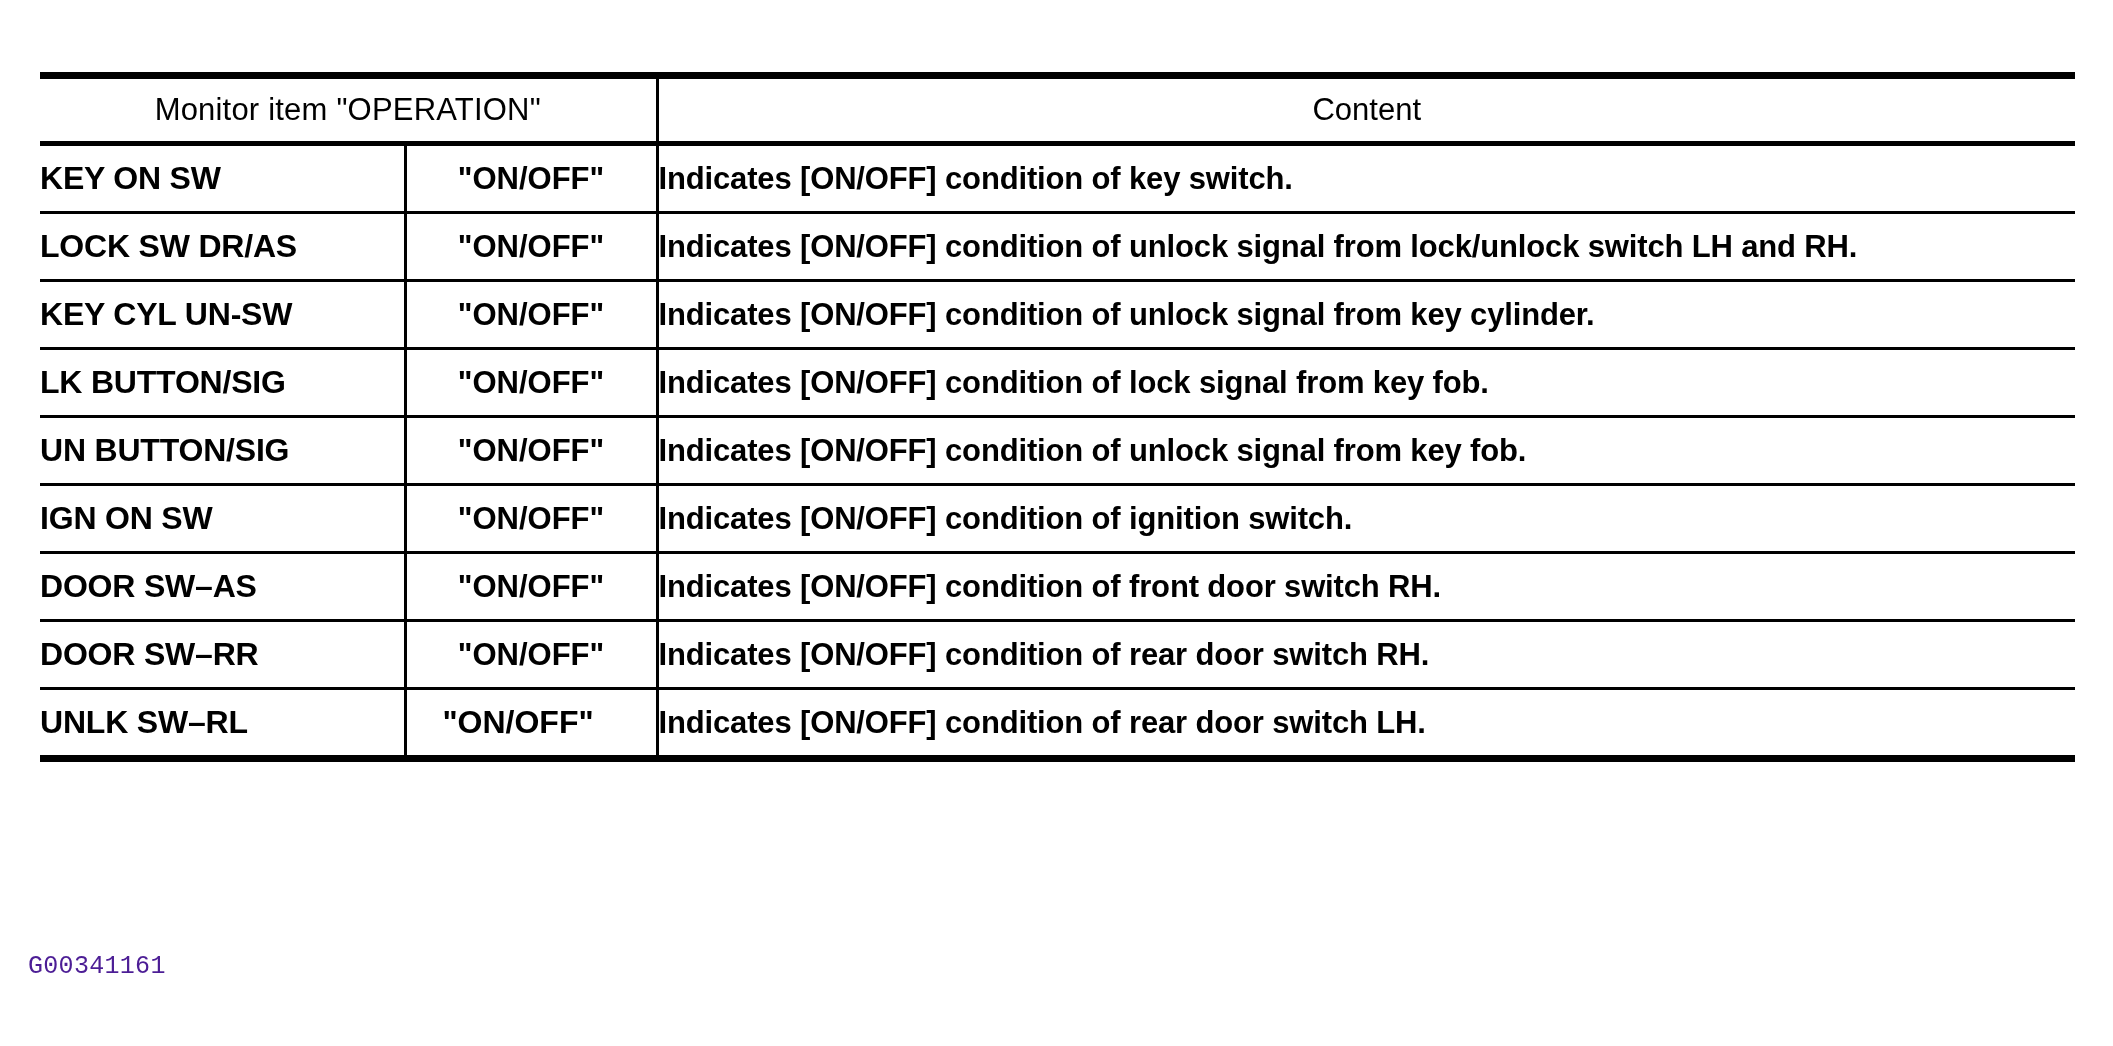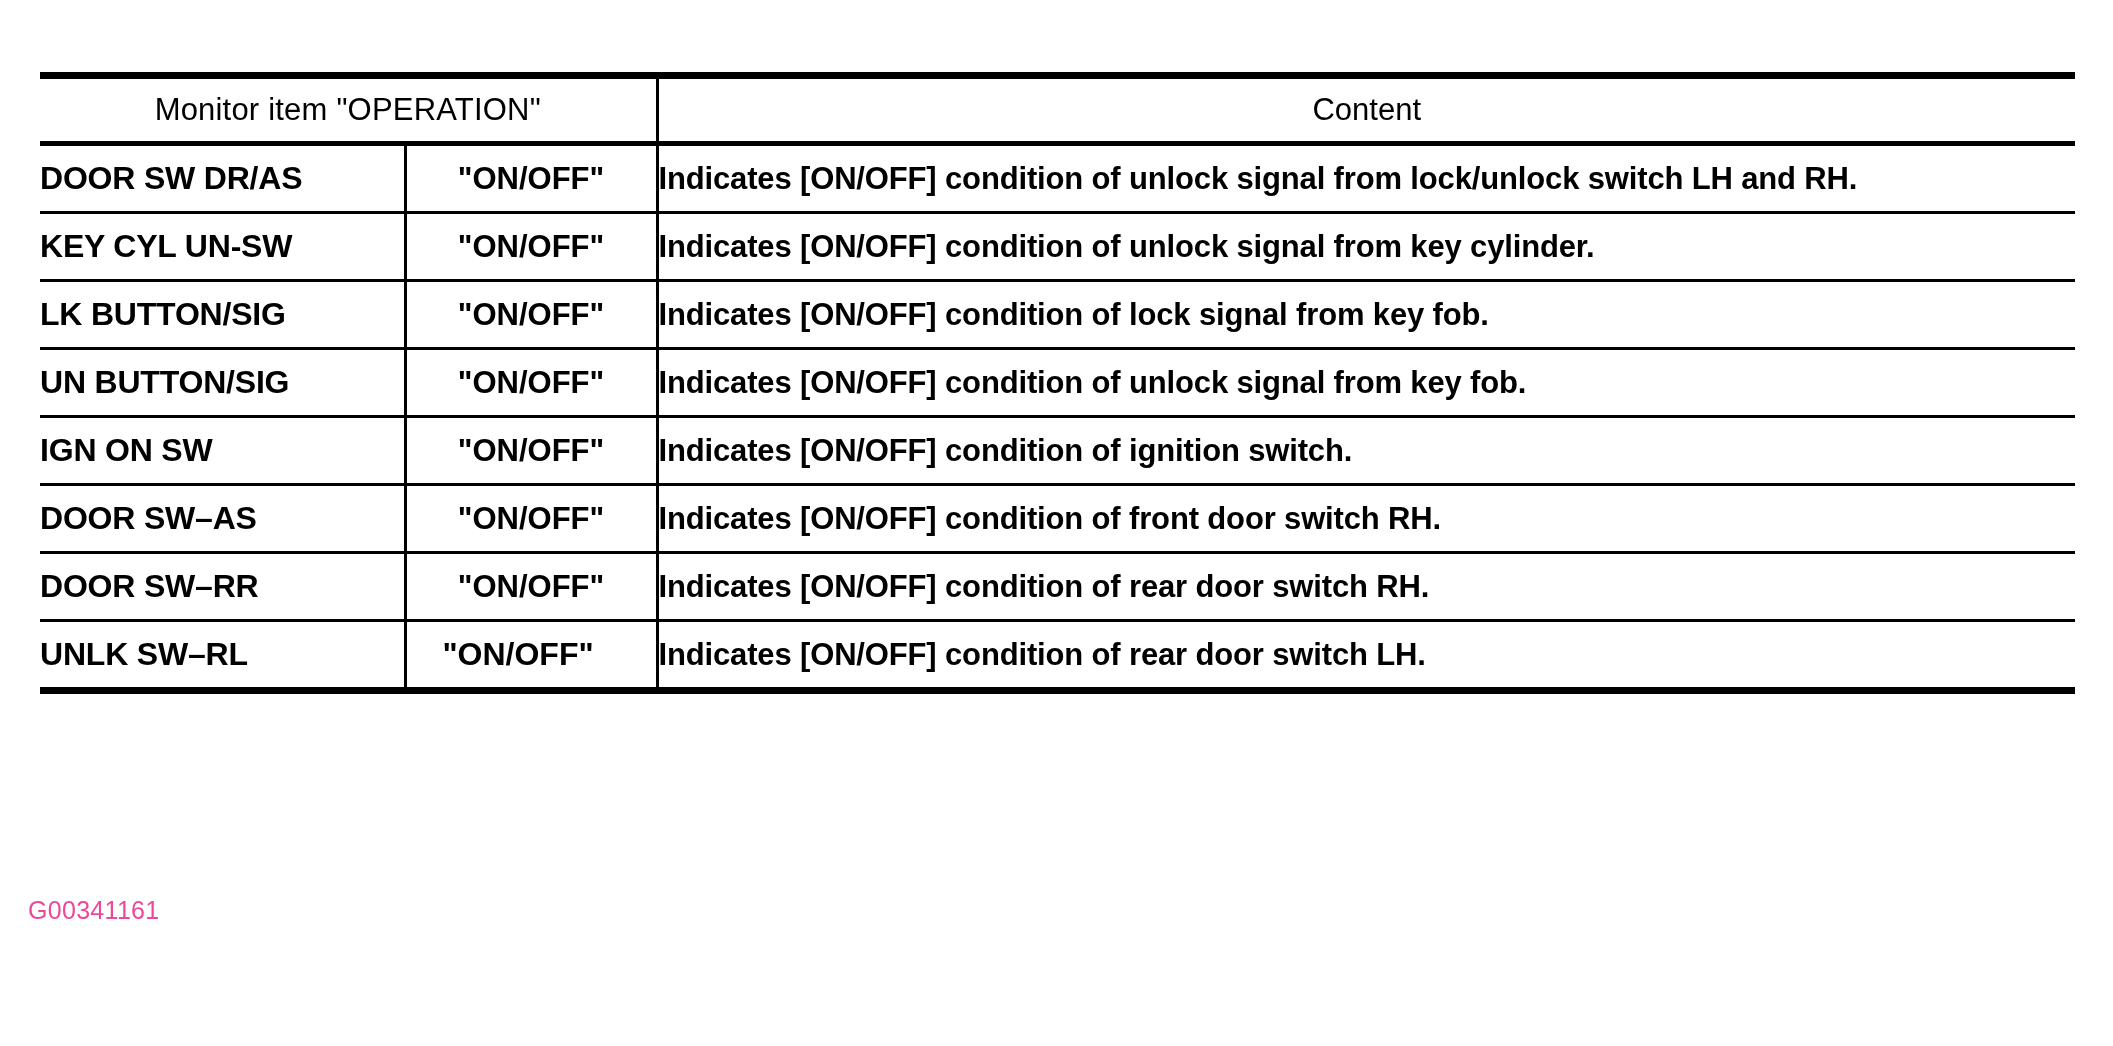--- a/index.html
+++ b/index.html
@@ -110,26 +110,26 @@
     text-align: center;
     padding-right: 26px;
     font-size: 32px;
     font-weight: 700;
   }
 
   
   .figure-id {
     position: absolute;
     left: 28px;
-    top: 896px;
+    top: 952px;
     font-size: 25px;
     font-weight: 400;
     letter-spacing: 0.3px;
-    color: #ec4899;
-    font-family: Liberation Sans, sans-serif;
+    color: #4c1d95;
+    font-family: Liberation Mono, monospace;
   }
 </style>
 </head>
 <body>
 
 <div class="page">
 
   <div class="table-wrap">
     <table class="monitor-table">
       <colgroup>
@@ -138,21 +138,26 @@
         <col class="c3">
       </colgroup>
       <thead>
         <tr class="header-row">
           <th class="header-operation" colspan="2">Monitor item "OPERATION"</th>
           <th class="header-content">Content</th>
         </tr>
       </thead>
       <tbody>
         <tr class="data-row">
-          <td class="cell-item">DOOR SW DR/AS</td>
+          <td class="cell-item">KEY ON SW</td>
+          <td class="cell-state">"ON/OFF"</td>
+          <td class="cell-content">Indicates [ON/OFF] condition of key switch.</td>
+        </tr>
+        <tr class="data-row">
+          <td class="cell-item">LOCK SW DR/AS</td>
           <td class="cell-state">"ON/OFF"</td>
           <td class="cell-content">Indicates [ON/OFF] condition of unlock signal from lock/unlock switch LH and RH.</td>
         </tr>
         <tr class="data-row">
           <td class="cell-item">KEY CYL UN-SW</td>
           <td class="cell-state">"ON/OFF"</td>
           <td class="cell-content">Indicates [ON/OFF] condition of unlock signal from key cylinder.</td>
         </tr>
         <tr class="data-row">
           <td class="cell-item">LK BUTTON/SIG</td>

